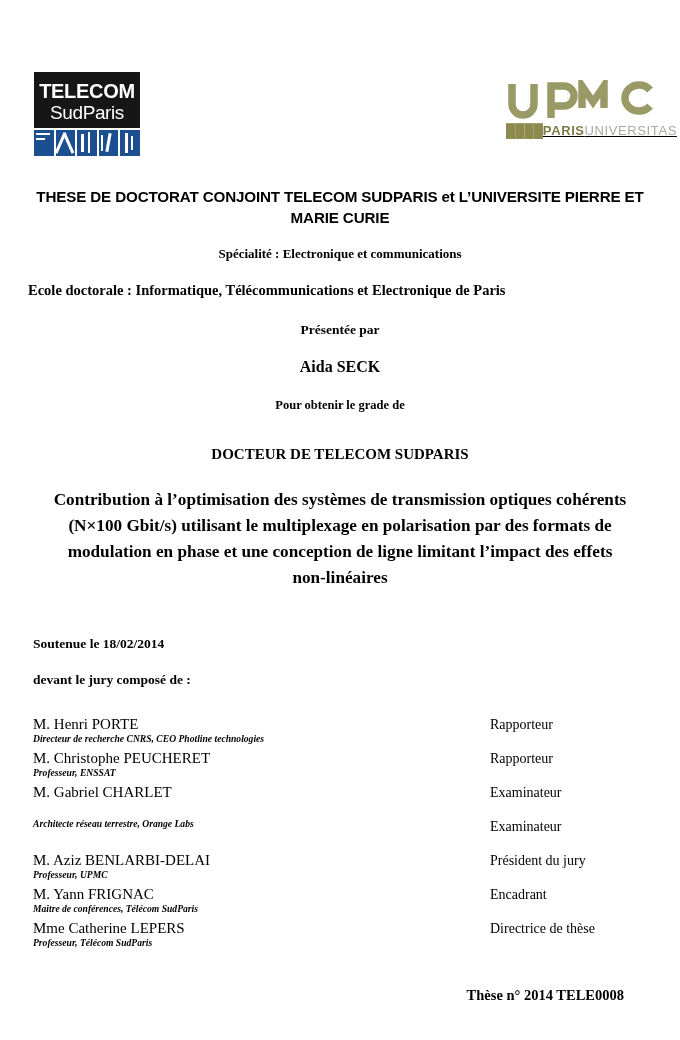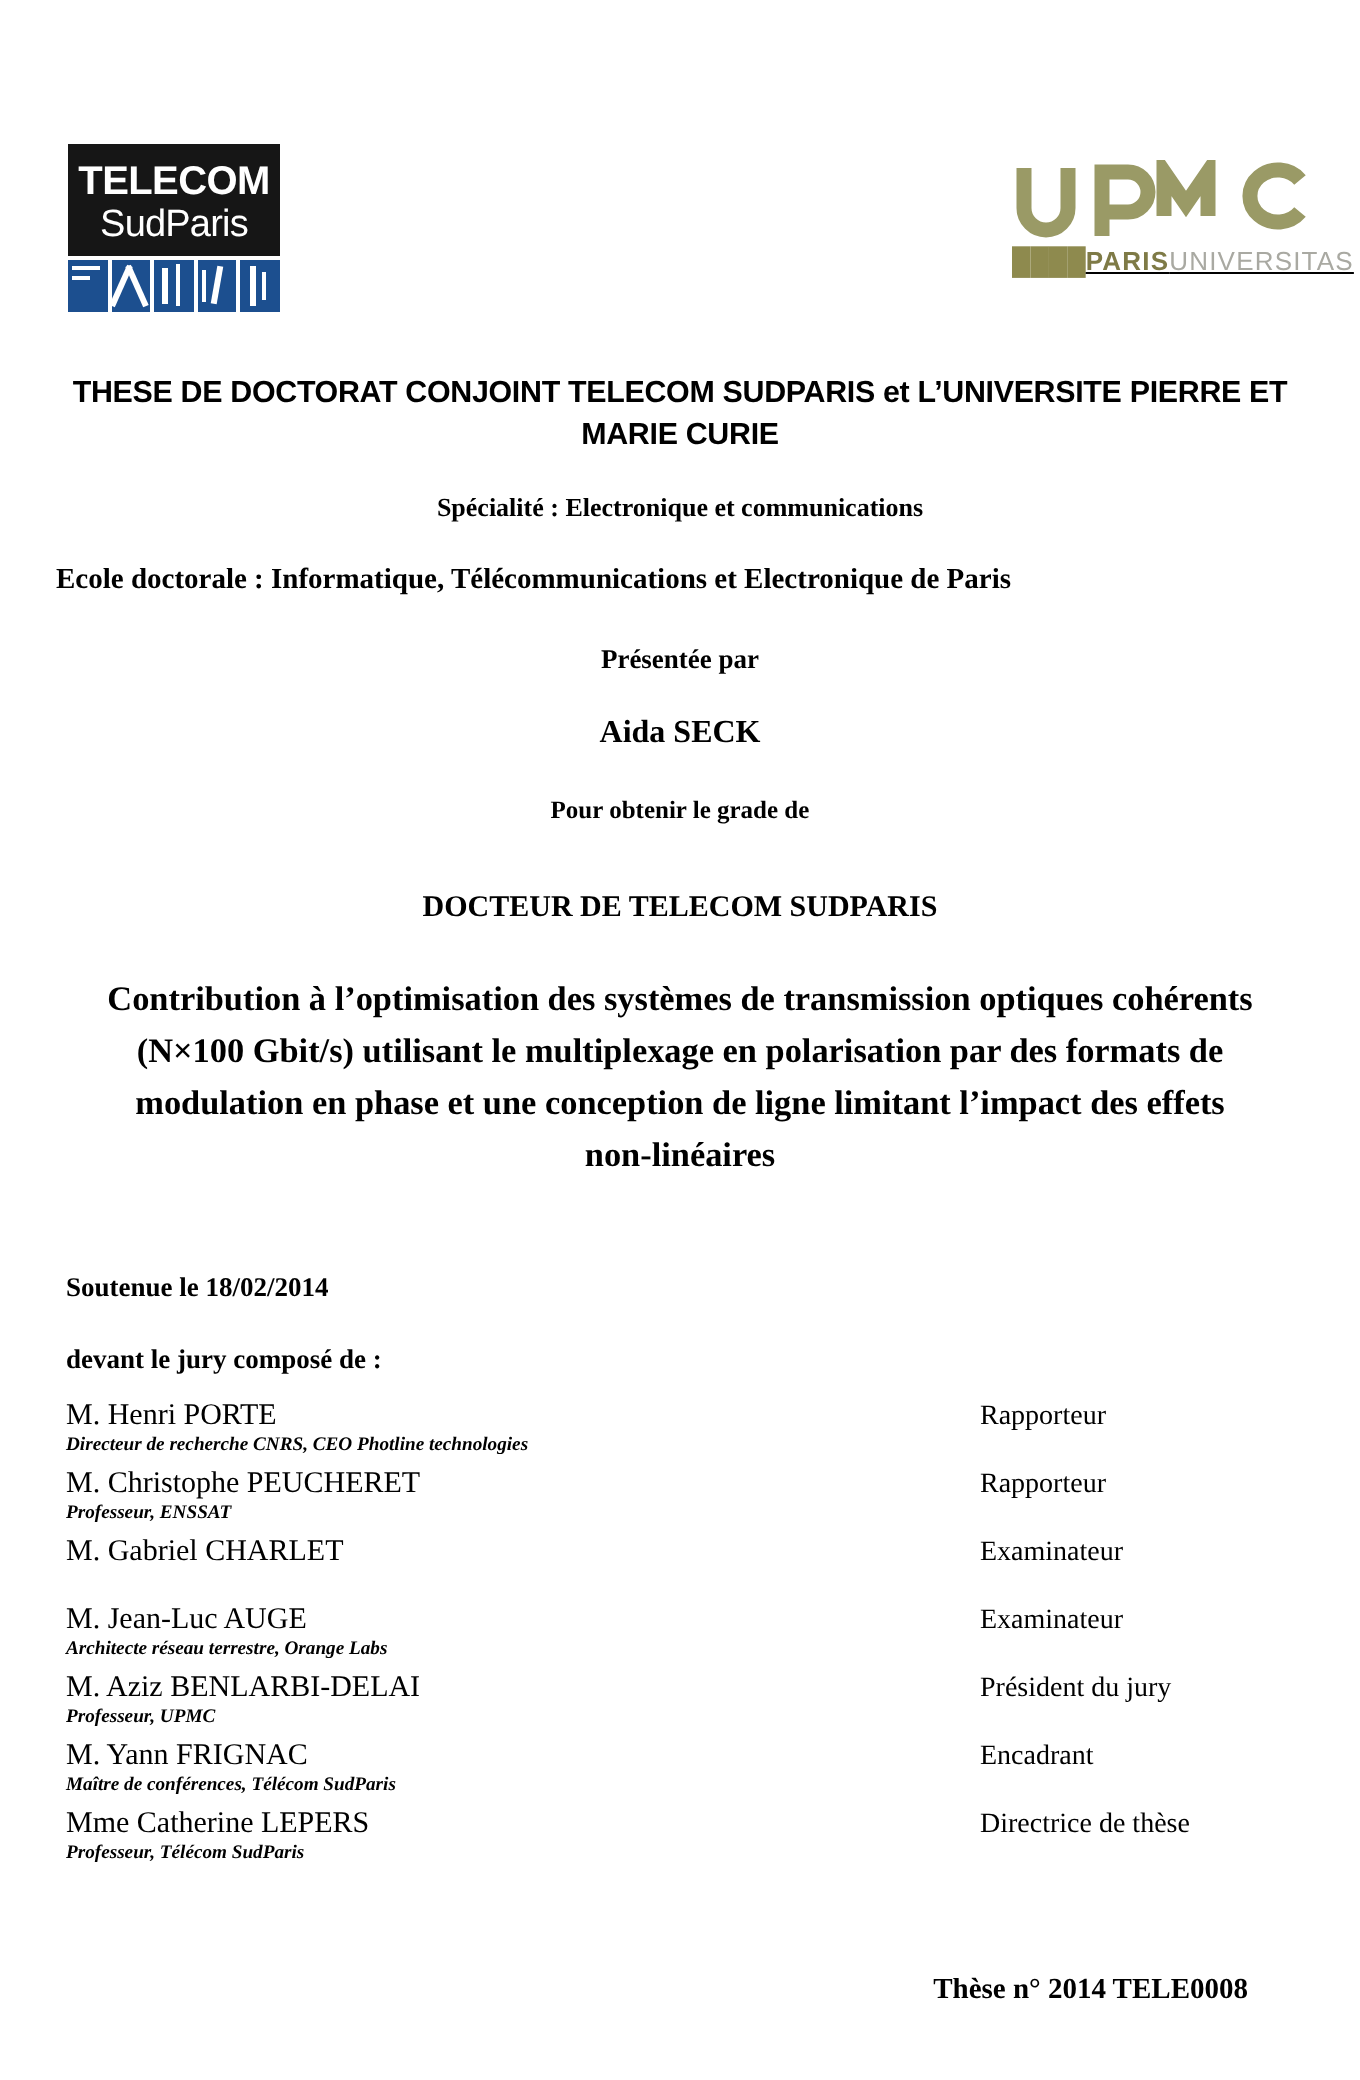--- a/index.html
+++ b/index.html
@@ -218,21 +218,21 @@
     top: 672px;
     font-family: "Liberation Serif", serif;
     font-weight: bold;
     font-size: 13.5px;
   }
 
   
   .jury {
     position: absolute;
     left: 33px;
-    top: 700px;
+    top: 716px;
     width: 614px;
     text-decoration: underline;
   }
   .jury-row {
     position: relative;
     height: 34px;
   }
   .jury-left { position: absolute; left: 0; top: 0; width: 440px; }
   .jury-name {
     font-family: "Liberation Serif", serif;
@@ -346,21 +346,20 @@
 
     <div class="jury-row">
       <div class="jury-left">
         <div class="jury-name">M. Gabriel CHARLET</div>
       </div>
       <div class="jury-role">Examinateur</div>
     </div>
 
     <div class="jury-row">
       <div class="jury-left">
-        <div class="jury-name">M. Jean-Luc AUGE</div>
         <div class="jury-affil">Architecte réseau terrestre, Orange Labs</div>
       </div>
       <div class="jury-role">Examinateur</div>
     </div>
 
     <div class="jury-row">
       <div class="jury-left">
         <div class="jury-name">M. Aziz BENLARBI-DELAI</div>
         <div class="jury-affil">Professeur, UPMC</div>
       </div>

